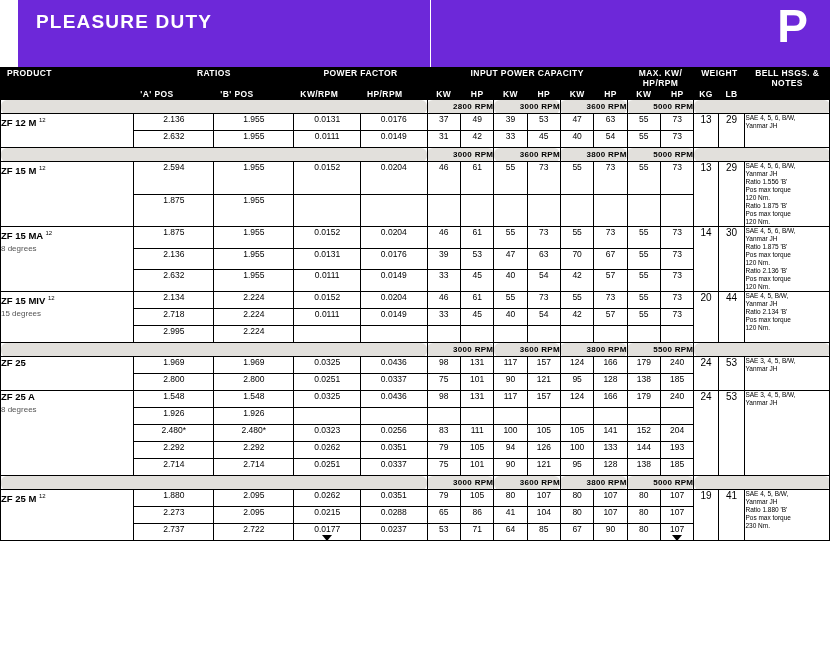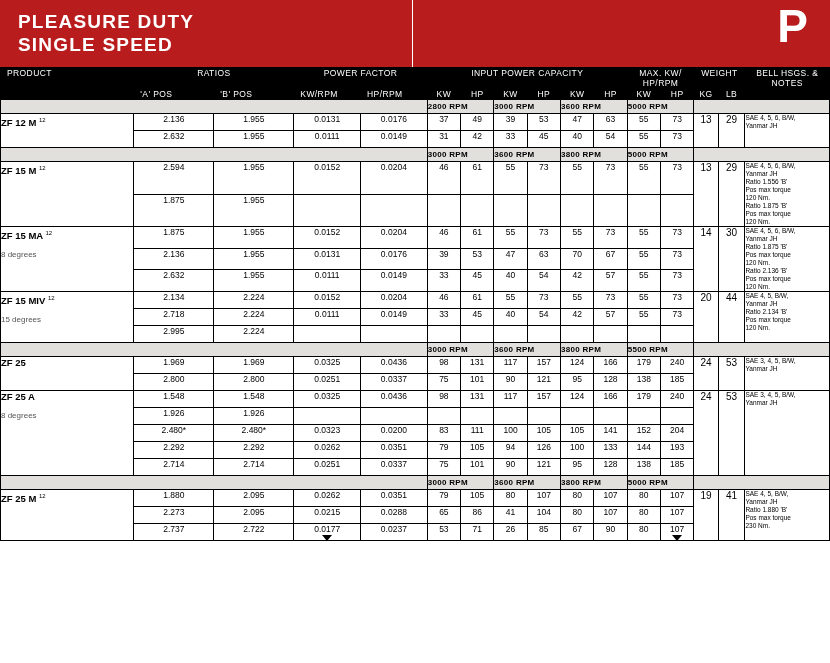--- a/index.html
+++ b/index.html
@@ -12,23 +12,24 @@
   #page {
     position: relative;
     width: 830px; height: 663px;
     overflow: hidden;
     background: #ffffff;
   }
   
   .banner {
     position: relative;
     height: 67px;
-    background: #b91c1c;
+    background: #6d28d9;
     display: flex;
     align-items: flex-start;
+    margin-left: 18px;
   }
   .banner-title {
     color: #ffffff;
     font-size: 19px;
     font-weight: bold;
     letter-spacing: 1.2px;
     line-height: 23px;
     padding: 10px 0 0 18px;
     text-transform: uppercase;
   }
@@ -56,21 +57,21 @@
   }
   table.spec td, table.spec th {
     border: 1px solid #000000;
     padding: 0;
     vertical-align: top;
   }
   thead th {
     background: #000000;
     color: #ffffff;
     font-size: 8.5px;
-    font-weight: normal;
+    font-weight: bold;
     letter-spacing: 0.4px;
     text-align: center;
     padding: 5px 2px;
     border: 1px solid #000000;
     vertical-align: middle;
   }
   thead th.left { text-align: left; padding-left: 6px; }
   
   col.c-prod   { width: 120px; }
   col.c-ratio  { width: 72px; }
@@ -78,38 +79,39 @@
   col.c-pwr    { width: 30px; }
   col.c-kg     { width: 22px; }
   col.c-lb     { width: 24px; }
   col.c-notes  { width: 76px; }
 
   
   tr.rpm-row td {
     background: #e2e0dc;
     font-size: 8px;
     font-weight: bold;
-    text-align: left;
+    text-align: right;
     padding: 2px 0;
     letter-spacing: 0.3px;
+    border-radius: 6px;
   }
   tr.rpm-row td.blank { background: #e2e0dc; }
 
   td.prod {
     padding: 4px 0 4px 6px;
     font-weight: bold;
     font-size: 9.5px;
     line-height: 12px;
   }
   td.prod .sub {
     display: block;
     font-weight: normal;
     font-size: 8px;
     color: #555555;
-    margin-top: 7px;
+    margin-top: 1px;
   }
   td.prod sup { font-size: 6px; font-weight: normal; vertical-align: super; }
 
   td.num {
     text-align: center;
     padding: 3px 2px;
     font-size: 8.5px;
     height: 17px;
   }
   td.notes {
@@ -135,21 +137,20 @@
   }
 </style>
 </head>
 <body>
 
 <div id="page">
 
   <div class="banner">
     <div class="banner-title">
       <span>PLEASURE DUTY</span><br>
-      <span>SINGLE SPEED</span>
     </div>
     <div class="banner-divider"></div>
     <div class="banner-letter">P</div>
   </div>
 
   <table class="spec">
     <colgroup>
       <col class="c-prod">
         <col class="c-ratio">
         <col class="c-ratio">
@@ -436,21 +437,21 @@
           <td class="num"></td>
           <td class="num"></td>
           <td class="num"></td>
           <td class="num"></td>
           <td class="num"></td>
         </tr>
         <tr>
           <td class="num">2.480*</td>
           <td class="num">2.480*</td>
           <td class="num">0.0323</td>
-          <td class="num">0.0200</td>
+          <td class="num">0.0256</td>
           <td class="num">83</td>
           <td class="num">111</td>
           <td class="num">100</td>
           <td class="num">105</td>
           <td class="num">105</td>
           <td class="num">141</td>
           <td class="num">152</td>
           <td class="num">204</td>
         </tr>
         <tr>
@@ -521,21 +522,21 @@
           <td class="num">80</td>
           <td class="num">107</td>
         </tr>
         <tr>
           <td class="num">2.737</td>
           <td class="num">2.722</td>
           <td class="num arrow-cell">0.0177<span class="arrow"></span></td>
           <td class="num">0.0237</td>
           <td class="num">53</td>
           <td class="num">71</td>
-          <td class="num">26</td>
+          <td class="num">64</td>
           <td class="num">85</td>
           <td class="num">67</td>
           <td class="num arrow-cell">90</td>
           <td class="num">80</td>
           <td class="num arrow-cell">107<span class="arrow"></span></td>
         </tr>
       </tbody>
   </table>
 
 </div>

